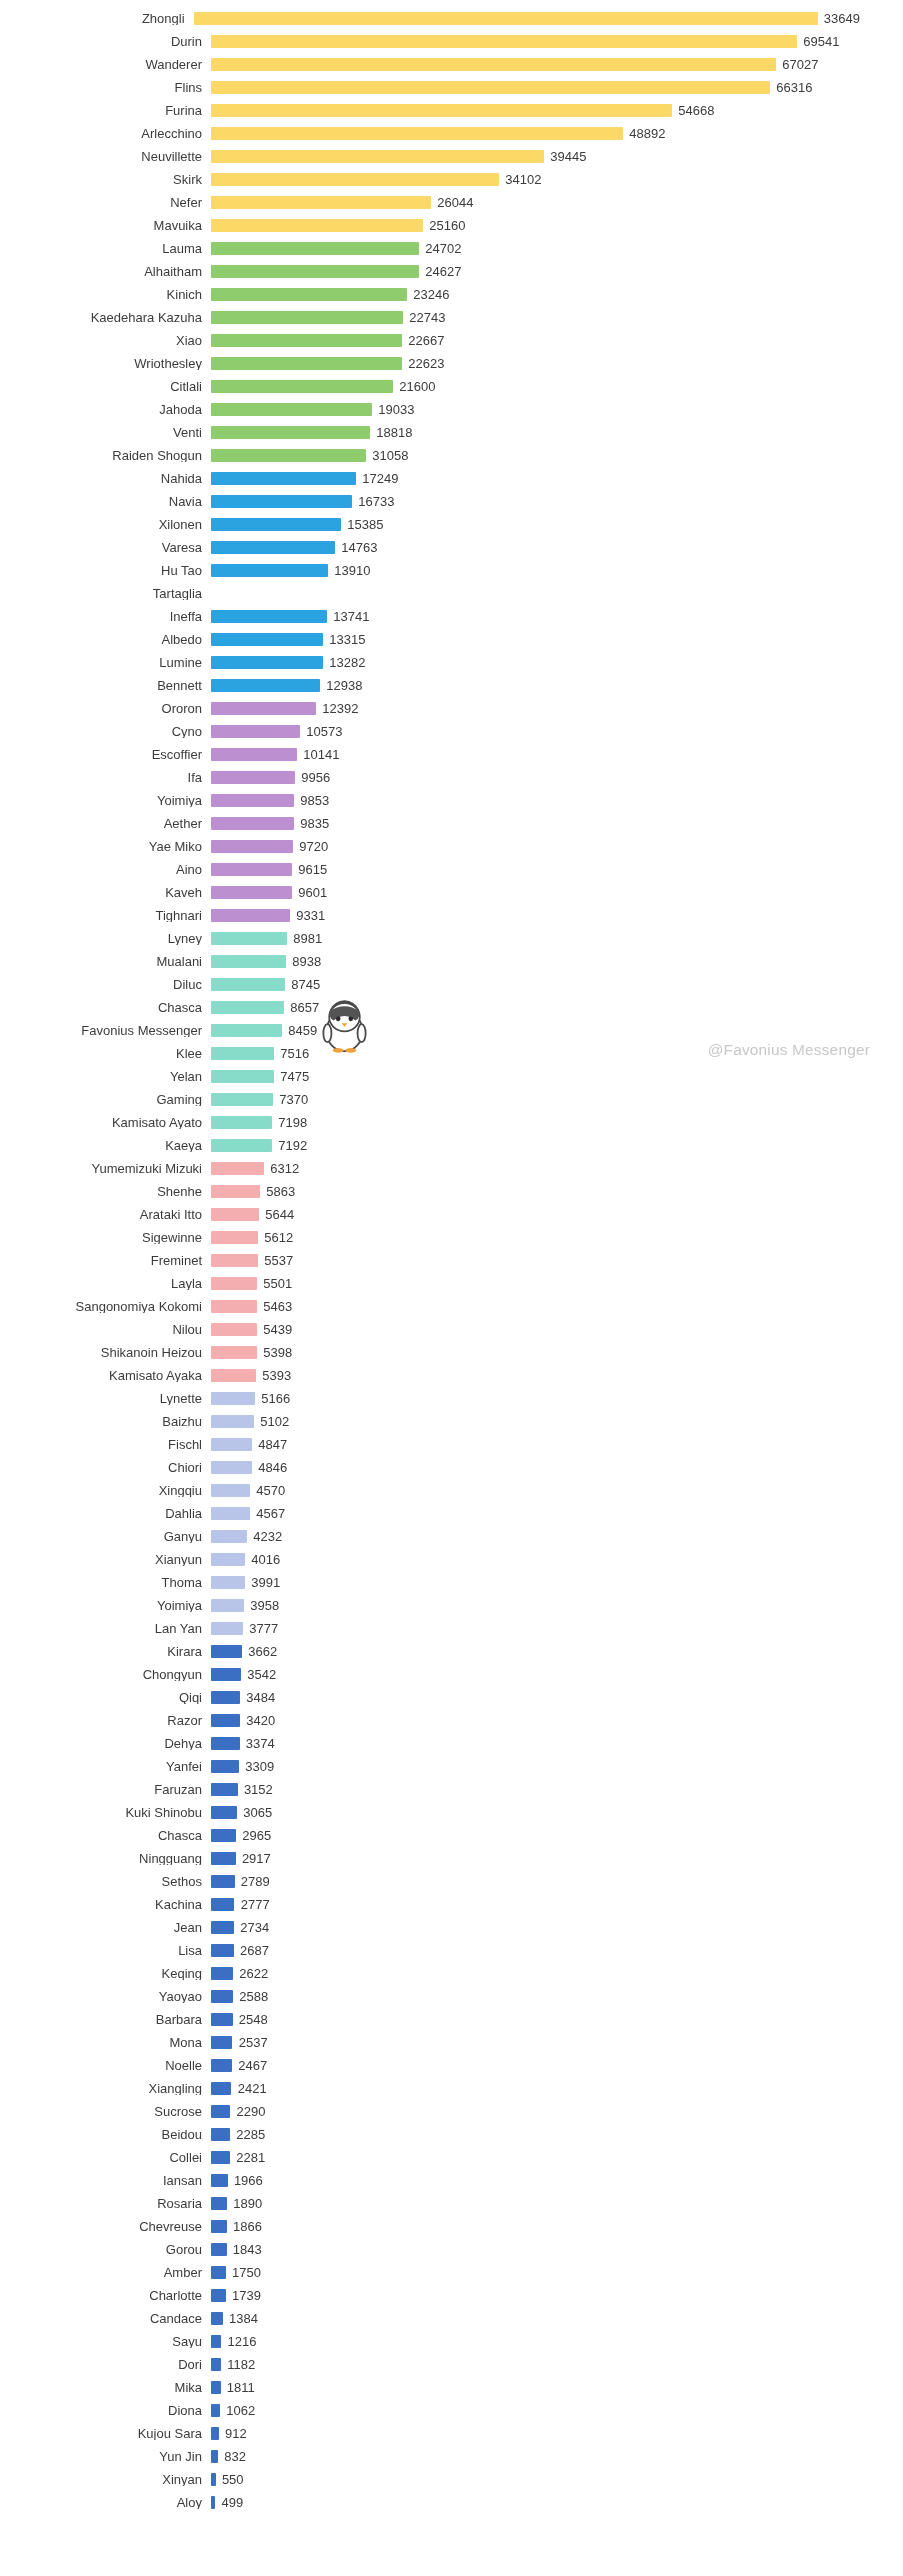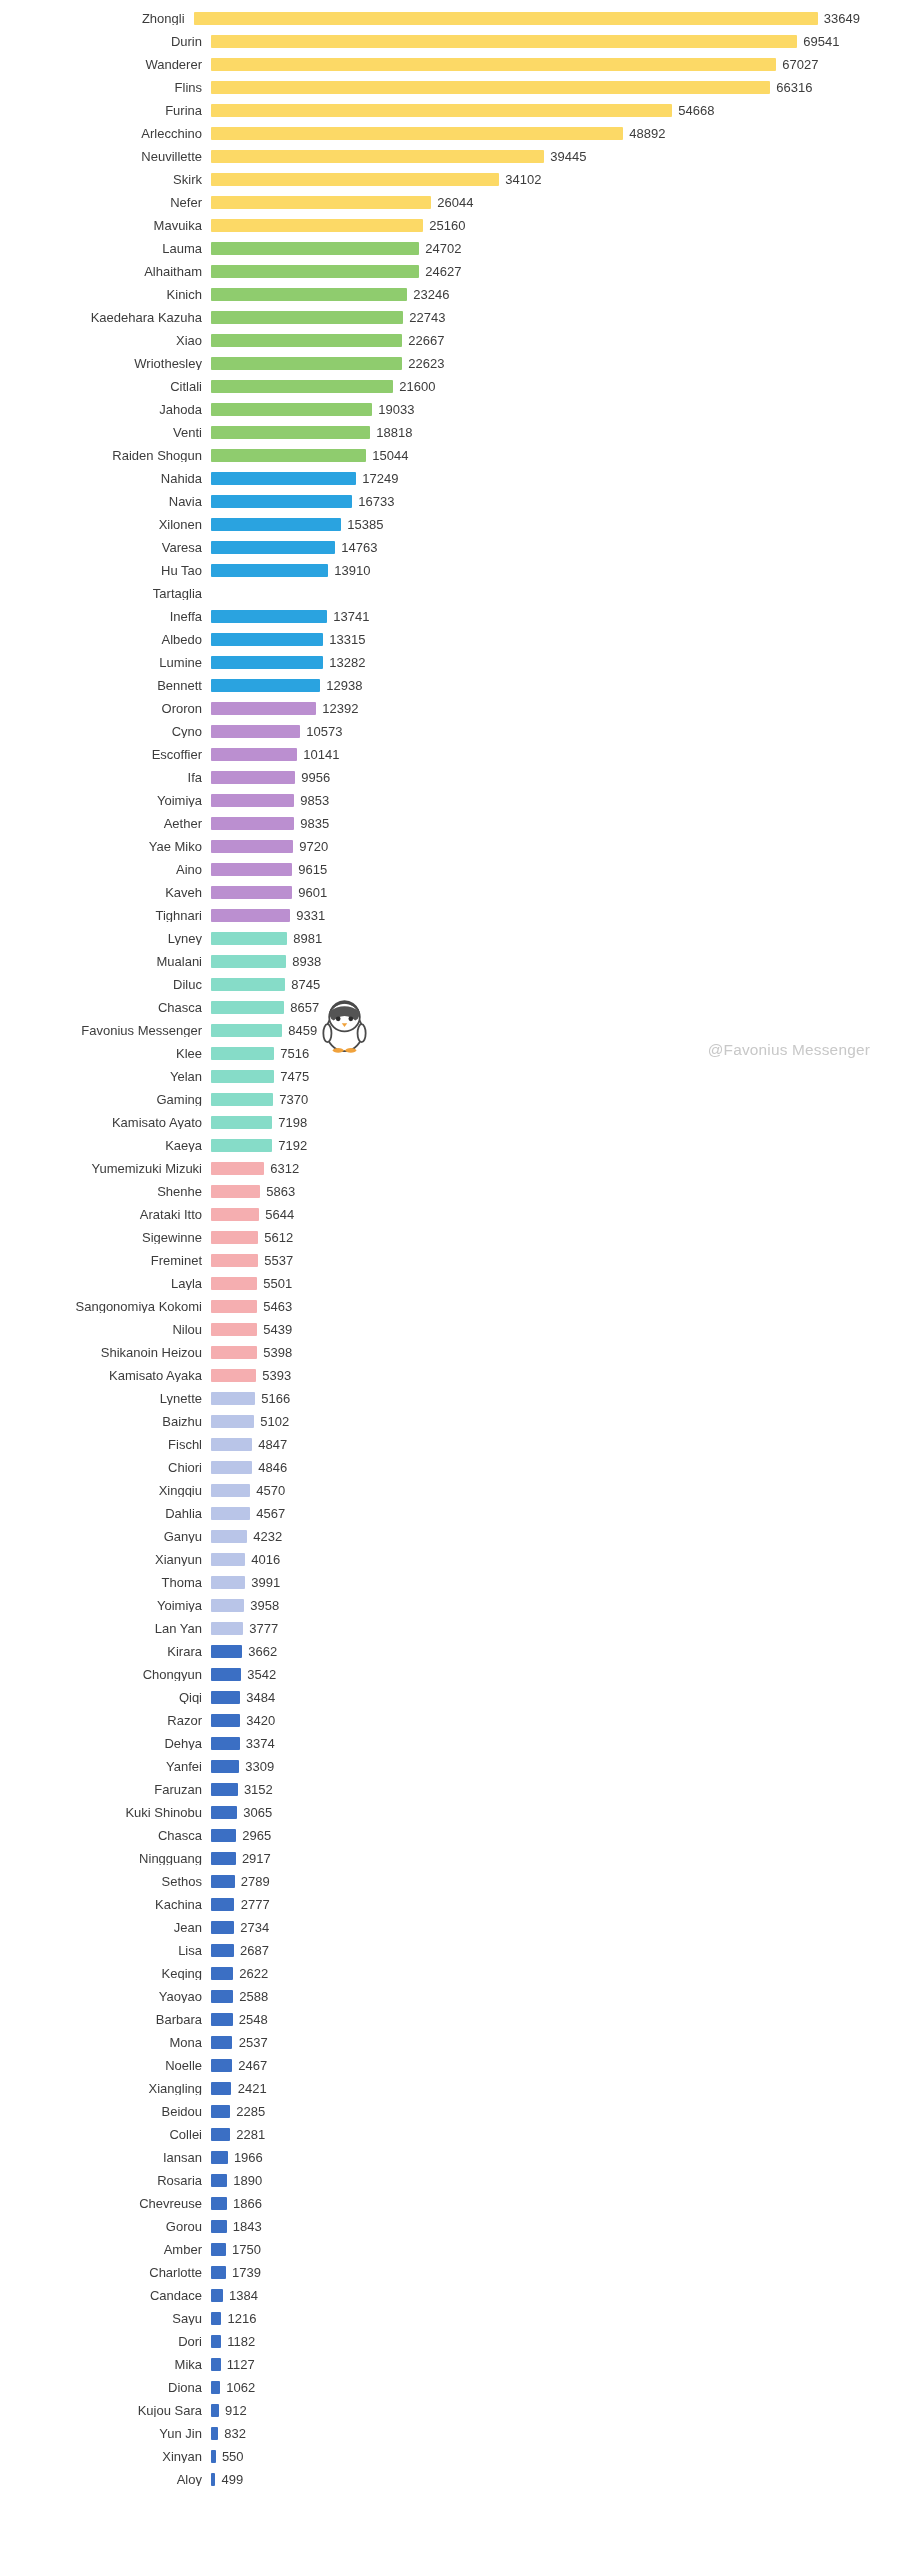--- a/index.html
+++ b/index.html
@@ -210,21 +210,21 @@
         <div class="row-label">Venti</div>
         <div class="bar-wrap">
           <div class="bar" style="width: 159px; background: rgb(143, 204, 110);"></div>
           <div class="bar-value">18818</div>
         </div>
       </div>
       <div class="row">
         <div class="row-label">Raiden Shogun</div>
         <div class="bar-wrap">
           <div class="bar" style="width: 155px; background: rgb(143, 204, 110);"></div>
-          <div class="bar-value">15044</div>
+          <div class="bar-value">31058</div>
         </div>
       </div>
       <div class="row">
         <div class="row-label">Nahida</div>
         <div class="bar-wrap">
           <div class="bar" style="width: 145px; background: rgb(42, 163, 224);"></div>
           <div class="bar-value">17249</div>
         </div>
       </div>
       <div class="row">
@@ -707,20 +707,27 @@
         </div>
       </div>
       <div class="row">
         <div class="row-label">Xiangling</div>
         <div class="bar-wrap">
           <div class="bar" style="width: 20.4px; background: rgb(59, 111, 196);"></div>
           <div class="bar-value">2421</div>
         </div>
       </div>
       <div class="row">
+        <div class="row-label">Sucrose</div>
+        <div class="bar-wrap">
+          <div class="bar" style="width: 19.3px; background: rgb(59, 111, 196);"></div>
+          <div class="bar-value">2290</div>
+        </div>
+      </div>
+      <div class="row">
         <div class="row-label">Beidou</div>
         <div class="bar-wrap">
           <div class="bar" style="width: 19px; background: rgb(59, 111, 196);"></div>
           <div class="bar-value">2285</div>
         </div>
       </div>
       <div class="row">
         <div class="row-label">Collei</div>
         <div class="bar-wrap">
           <div class="bar" style="width: 19px; background: rgb(59, 111, 196);"></div>
@@ -787,21 +794,21 @@
         <div class="row-label">Dori</div>
         <div class="bar-wrap">
           <div class="bar" style="width: 10px; background: rgb(59, 111, 196);"></div>
           <div class="bar-value">1182</div>
         </div>
       </div>
       <div class="row">
         <div class="row-label">Mika</div>
         <div class="bar-wrap">
           <div class="bar" style="width: 9.5px; background: rgb(59, 111, 196);"></div>
-          <div class="bar-value">1127</div>
+          <div class="bar-value">1811</div>
         </div>
       </div>
       <div class="row">
         <div class="row-label">Diona</div>
         <div class="bar-wrap">
           <div class="bar" style="width: 9px; background: rgb(59, 111, 196);"></div>
           <div class="bar-value">1062</div>
         </div>
       </div>
       <div class="row">

